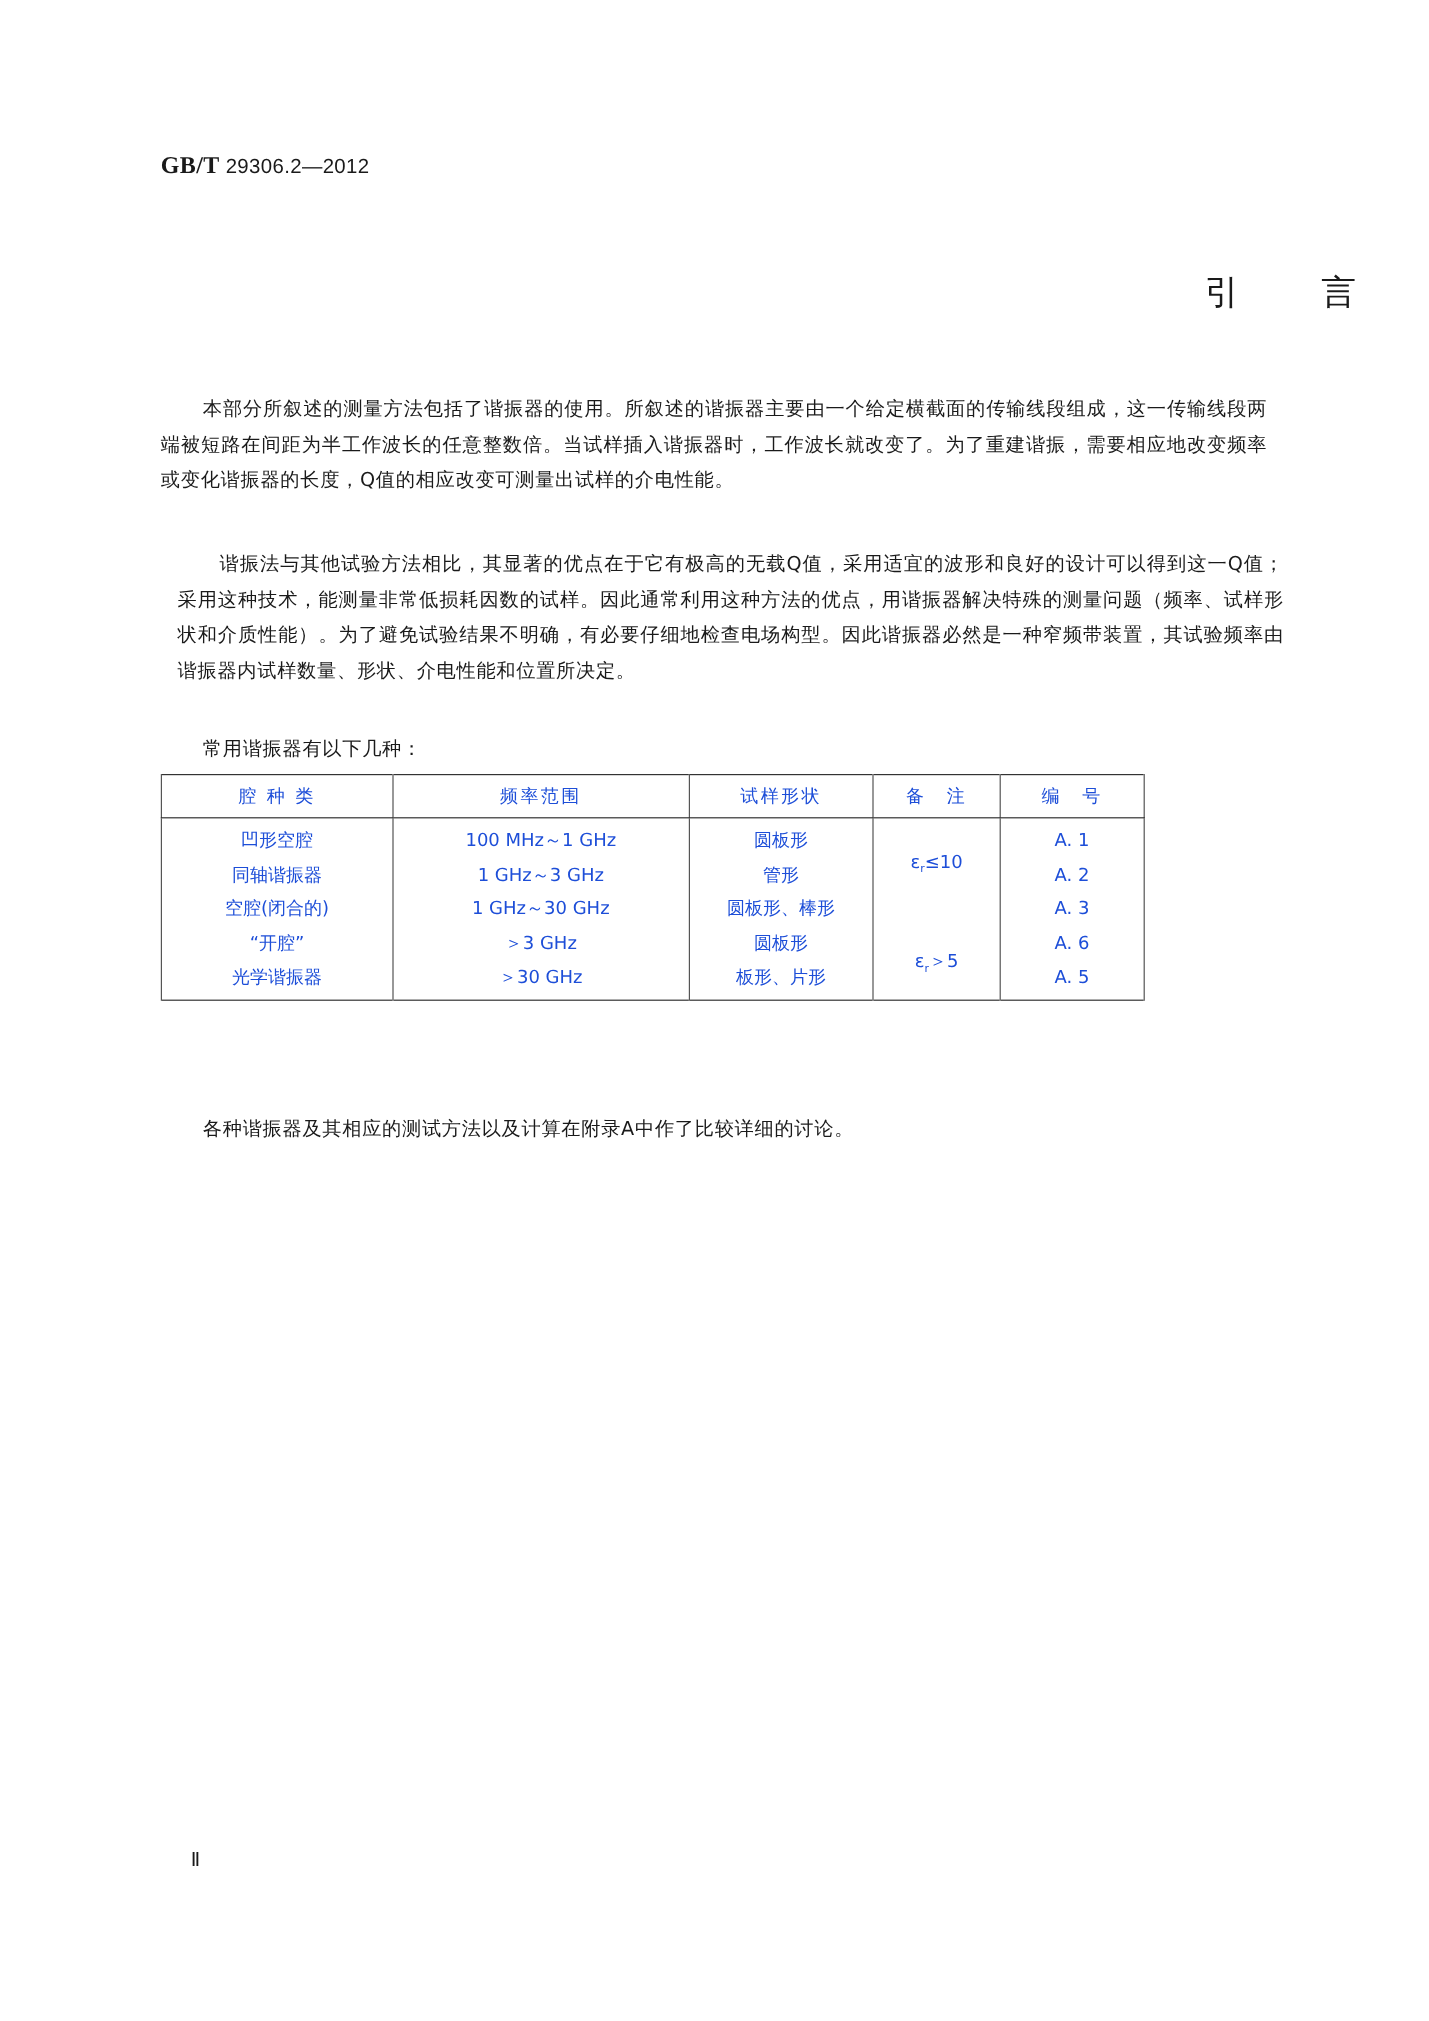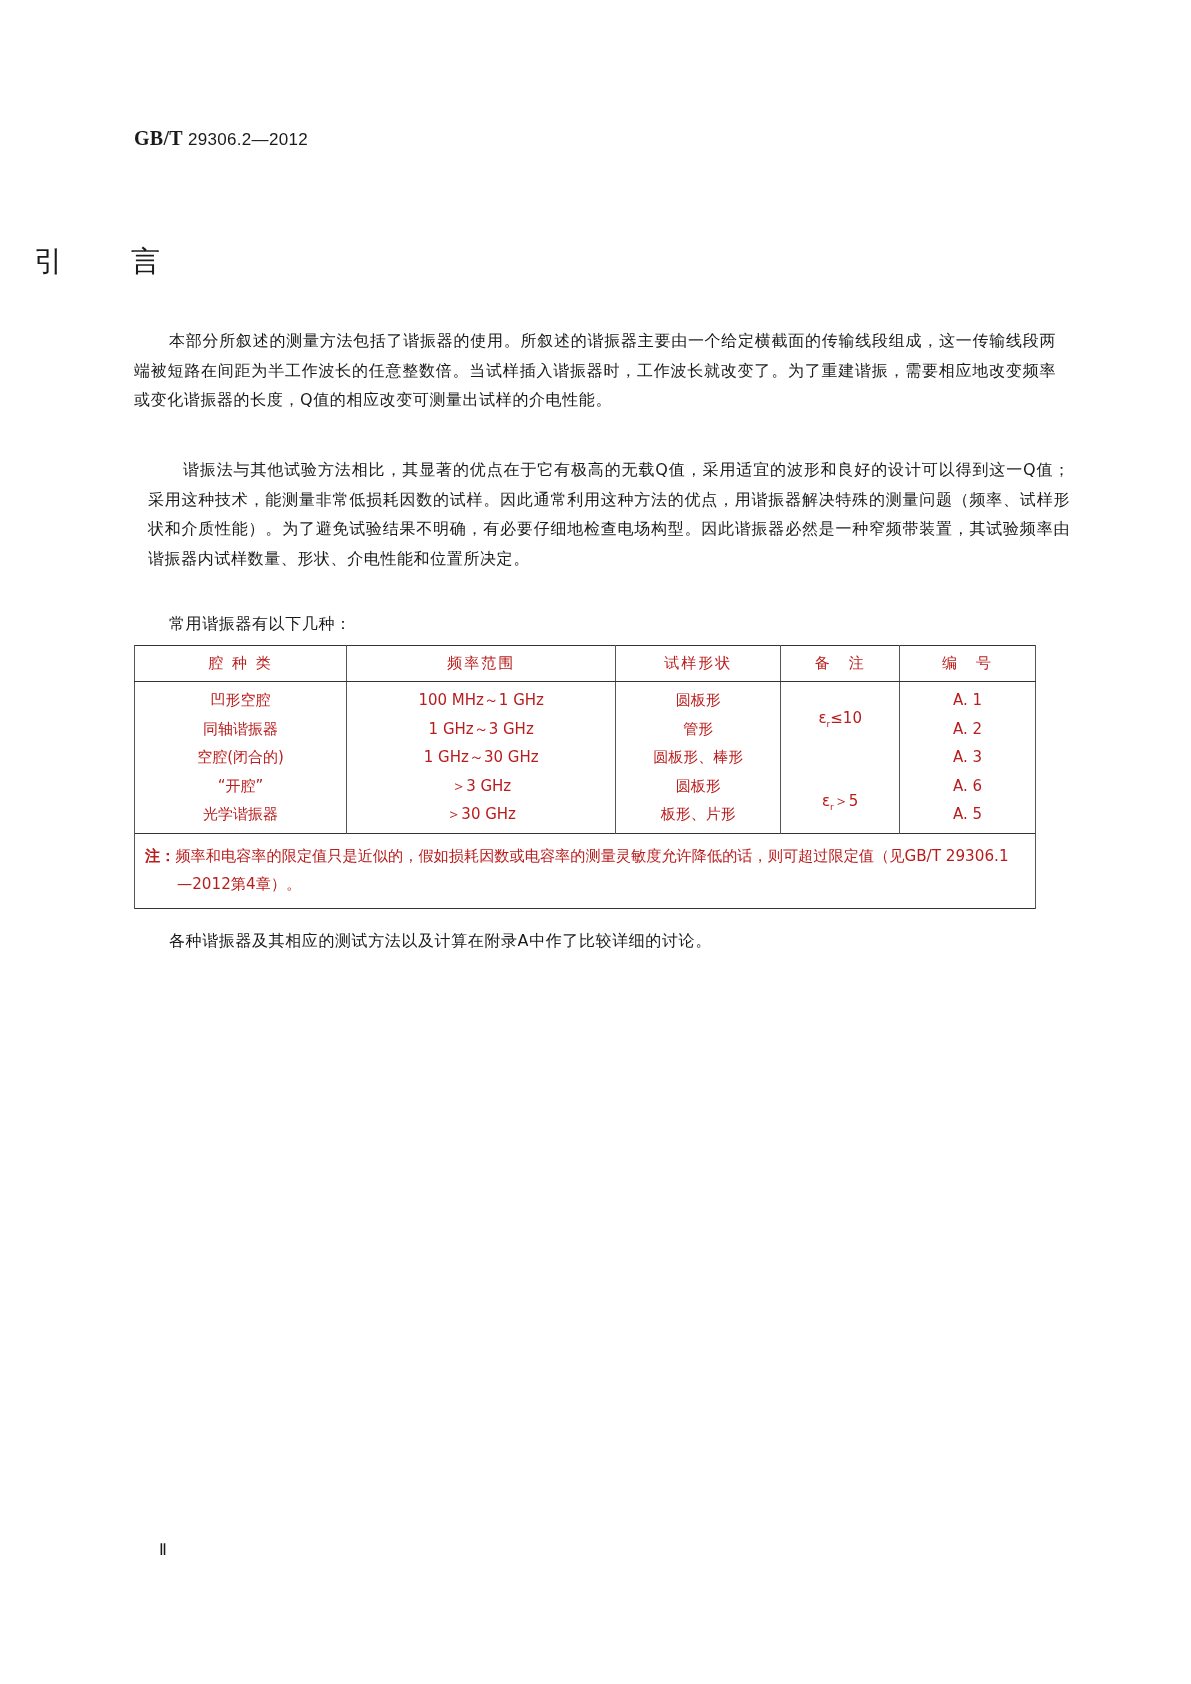--- a/index.html
+++ b/index.html
@@ -8,41 +8,41 @@
       font-family: "DejaVu Serif", "Liberation Serif", serif;
       color: #1a1a1a;
     }
     .std-code {
       position: absolute; left: 134px; top: 127px;
       font-family: "Liberation Sans", "DejaVu Sans", sans-serif;
       font-size: 17px; letter-spacing: 0.3px;
     }
     .std-code b { font-family: "Liberation Serif", serif; font-weight: bold; font-size: 20px; }
     .title {
-      position: absolute; left: 0; width: 1164px; top: 242px; text-align: left;
+      position: absolute; left: 0; width: 1164px; top: 224px; text-align: right;
       font-family: "DejaVu Sans", sans-serif; font-size: 29px; letter-spacing: 0;
     }
     .title span { display: inline-block; margin: 0 34px; }
     .para {
       position: absolute; left: 134px; width: 922px;
       font-size: 16px; line-height: 29.5px; text-align: justify;
       text-indent: 35px; margin: 0;
       font-family: "DejaVu Sans", sans-serif;
       letter-spacing: 0.6px;
     }
     .p1 { top: 326px; }
     .p2 { top: 455px; margin-left: 14px; }
     .p3 { top: 609px; }
     .p4 { top: 926px; }
     .tbl {
-      position: absolute; left: 134px; top: 645px; width: 902px;
+      position: absolute; left: 134px; top: 645px; width: 820px;
       border-collapse: collapse;
       border: 1.6px solid #333;
       font-family: "DejaVu Sans", sans-serif;
-      font-size: 15px; color: #b91c1c;
+      font-size: 15px; color: #1d4ed8;
     }
     .tbl th, .tbl td { border-left: 1px solid #555; border-right: 1px solid #555; padding: 0; text-align: center; vertical-align: top; }
     .tbl thead th { height: 35px; border-bottom: 1.2px solid #333; font-weight: normal; vertical-align: middle; letter-spacing: 2px; }
     .tbl td.col { padding-top: 4px; padding-bottom: 4px; }
     .tbl .line { height: 28.6px; line-height: 28.6px; white-space: nowrap; }
     .tbl .note-cell { text-align: left; border-top: 1.2px solid #333; padding: 8px 12px 10px 42px; font-size: 15.2px; line-height: 28px; }
     .tbl .note-cell .note-label { font-weight: bold; margin-left: -32px; }
     .remark-block { position: relative; height: 143px; }
     .remark-a { position: absolute; left: 0; width: 100%; top: 18px; }
     .remark-b { position: absolute; left: 0; width: 100%; top: 101px; }
@@ -119,23 +119,18 @@
         </div>
       </td>
       <td class="col">
         <div class="line">A. 1</div>
         <div class="line">A. 2</div>
         <div class="line">A. 3</div>
         <div class="line">A. 6</div>
         <div class="line">A. 5</div>
       </td>
     </tr>
-    <tr>
-      <td class="note-cell" colspan="5">
-        <span class="note-label">注：</span><span>频率和电容率的限定值只是近似的，假如损耗因数或电容率的测量灵敏度允许降低的话，则可超过限定值（见GB/T 29306.1—2012第4章）。</span>
-      </td>
-    </tr>
   </tbody>
 </table>
 
 <p class="para p4">各种谐振器及其相应的测试方法以及计算在附录A中作了比较详细的讨论。</p>
 
 <div class="page-num">Ⅱ</div>
 
 </body></html>

